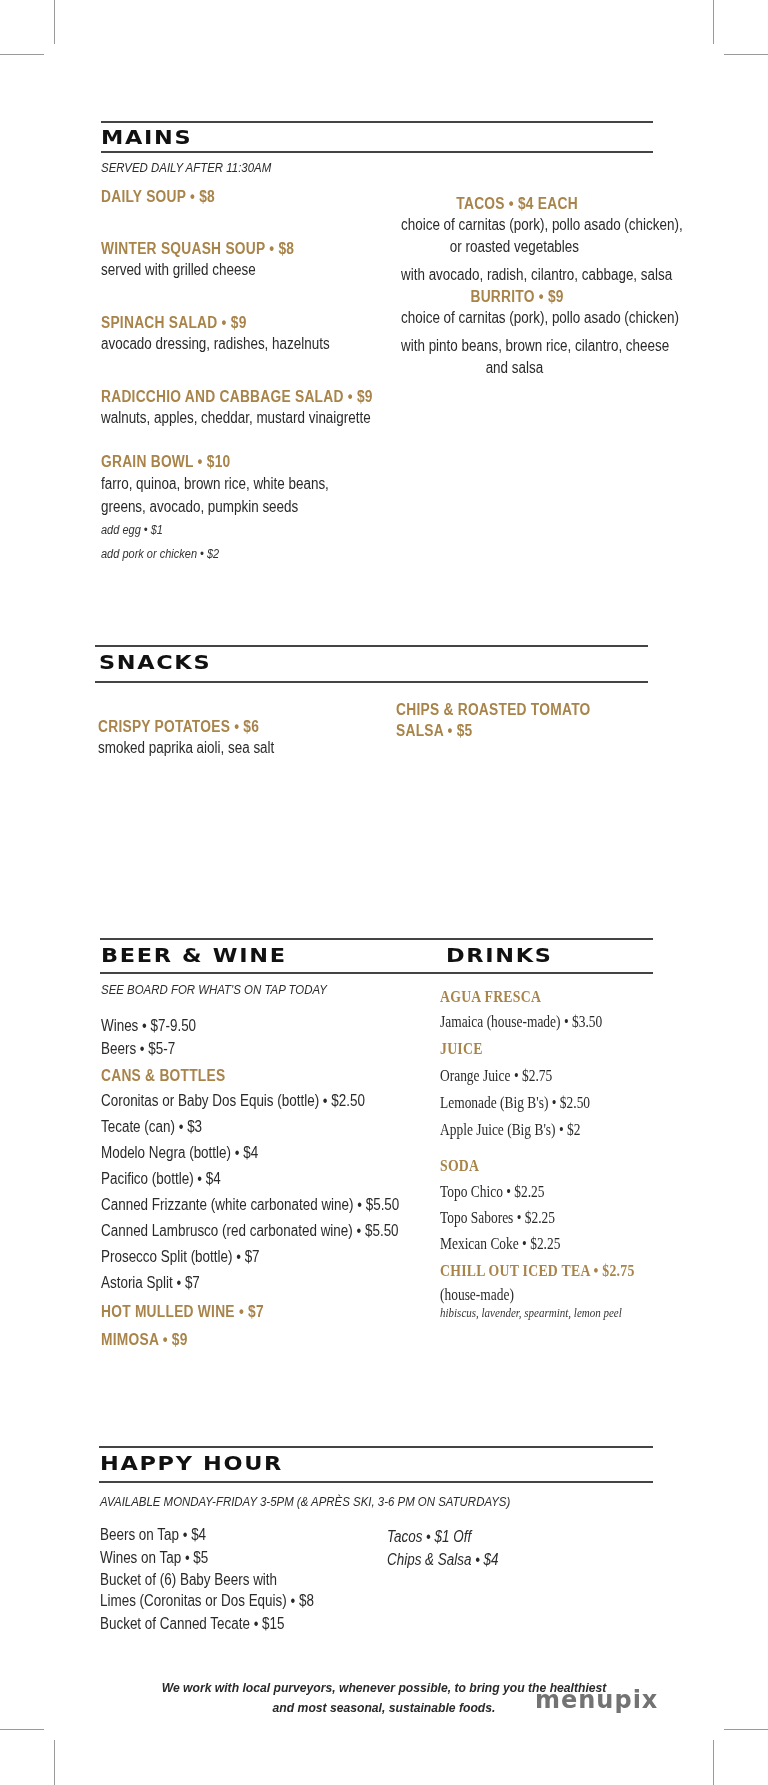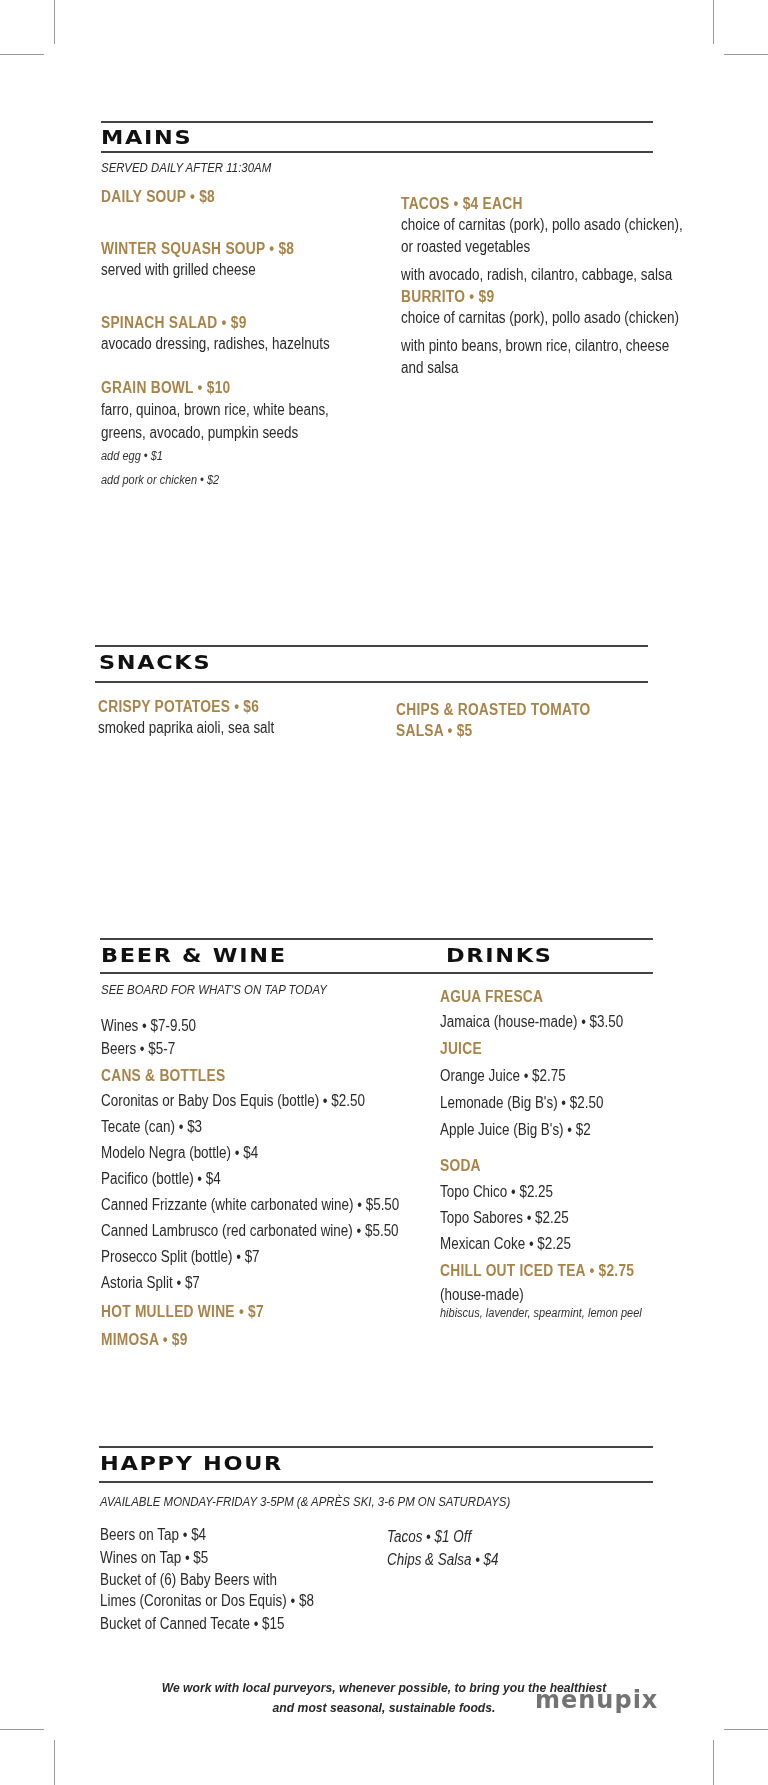--- a/index.html
+++ b/index.html
@@ -44,30 +44,34 @@
       <div class="gold">DAILY SOUP • $8</div>
     </div>
     <div style="margin-top:31px;">
       <div class="gold">WINTER SQUASH SOUP • $8</div>
       <div class="desc">served with grilled cheese</div>
     </div>
     <div style="margin-top:31px;">
       <div class="gold">SPINACH SALAD • $9</div>
       <div class="desc">avocado dressing, radishes, hazelnuts</div>
     </div>
+    <div style="margin-top:31px;">
+      <div class="gold">RADICCHIO AND CABBAGE SALAD • $9</div>
+      <div class="desc">walnuts, apples, cheddar, mustard vinaigrette</div>
+    </div>
     <div style="margin-top:22px;">
       <div class="gold">GRAIN BOWL • $10</div>
       <div class="desc" style="line-height:23px;">farro, quinoa, brown rice, white beans,</div>
       <div class="desc" style="line-height:23px;">greens, avocado, pumpkin seeds</div>
       <div class="small-i">add egg • $1</div>
       <div class="small-i">add pork or chicken • $2</div>
     </div>
   </div>
 
-  <div class="abs" style="left:401px;top:193px;width:270px;">
+  <div class="abs" style="left:401px;top:193px;width:270px;text-align:center;">
     <div>
       <div class="gold">TACOS • $4 EACH</div>
       <div class="desc">choice of carnitas (pork), pollo asado (chicken),</div>
       <div class="desc">or roasted vegetables</div>
       <div class="desc" style="margin-top:6px;">with avocado, radish, cilantro, cabbage, salsa</div>
     </div>
     <div style="">
       <div class="gold">BURRITO • $9</div>
       <div class="desc">choice of carnitas (pork), pollo asado (chicken)</div>
       <div class="desc" style="margin-top:6px;">with pinto beans, brown rice, cilantro, cheese</div>
@@ -75,21 +79,21 @@
     </div>
   </div>
 </section>
 
 <section>
   <div class="rule" style="left:95px;top:645px;width:553px;"></div>
   <div class="abs sec-title" style="left:99px;top:652px;">SNACKS</div>
   <div class="rule" style="left:95px;top:681px;width:553px;"></div>
 
   <div class="abs" style="left:98px;top:696px;width:280px;">
-    <div style="">
+    <div style="margin-top:20px;">
       <div class="gold">CRISPY POTATOES • $6</div>
       <div class="desc">smoked paprika aioli, sea salt</div>
     </div>
   </div>
 
   <div class="abs" style="left:396px;top:699px;width:250px;">
     <div>
       <div class="gold">CHIPS &amp; ROASTED TOMATO</div>
       <div class="gold">SALSA • $5</div>
     </div>
@@ -117,21 +121,21 @@
     <div class="gold" style="line-height:28px;margin-top:2px;">HOT MULLED WINE • $7</div>
     <div class="gold" style="line-height:28px;">MIMOSA • $9</div>
   </div>
 </section>
 
 <section>
   <div class="rule" style="left:430px;top:938px;width:223px;"></div>
   <div class="abs sec-title" style="left:446px;top:945px;">DRINKS</div>
   <div class="rule" style="left:430px;top:972px;width:223px;"></div>
 
-  <div class="abs" style="left:440px;top:984px;width:230px;">
+  <div class="abs" style="left:440px;top:984px;width:230px;font-family:Liberation Serif, serif;">
     <div class="gold" style="line-height:25px;">AGUA FRESCA</div>
     <div class="line" style="line-height:25px;">Jamaica (house-made) • $3.50</div>
     <div class="gold" style="line-height:26px;margin-top:2px;">JUICE</div>
     <div class="line" style="line-height:27px;">Orange Juice • $2.75</div>
     <div class="line" style="line-height:27px;">Lemonade (Big B's) • $2.50</div>
     <div class="line" style="line-height:27px;">Apple Juice (Big B's) • $2</div>
     <div class="gold" style="line-height:26px;margin-top:10px;">SODA</div>
     <div class="line" style="line-height:26px;">Topo Chico • $2.25</div>
     <div class="line" style="line-height:26px;">Topo Sabores • $2.25</div>
     <div class="line" style="line-height:26px;">Mexican Coke • $2.25</div>

